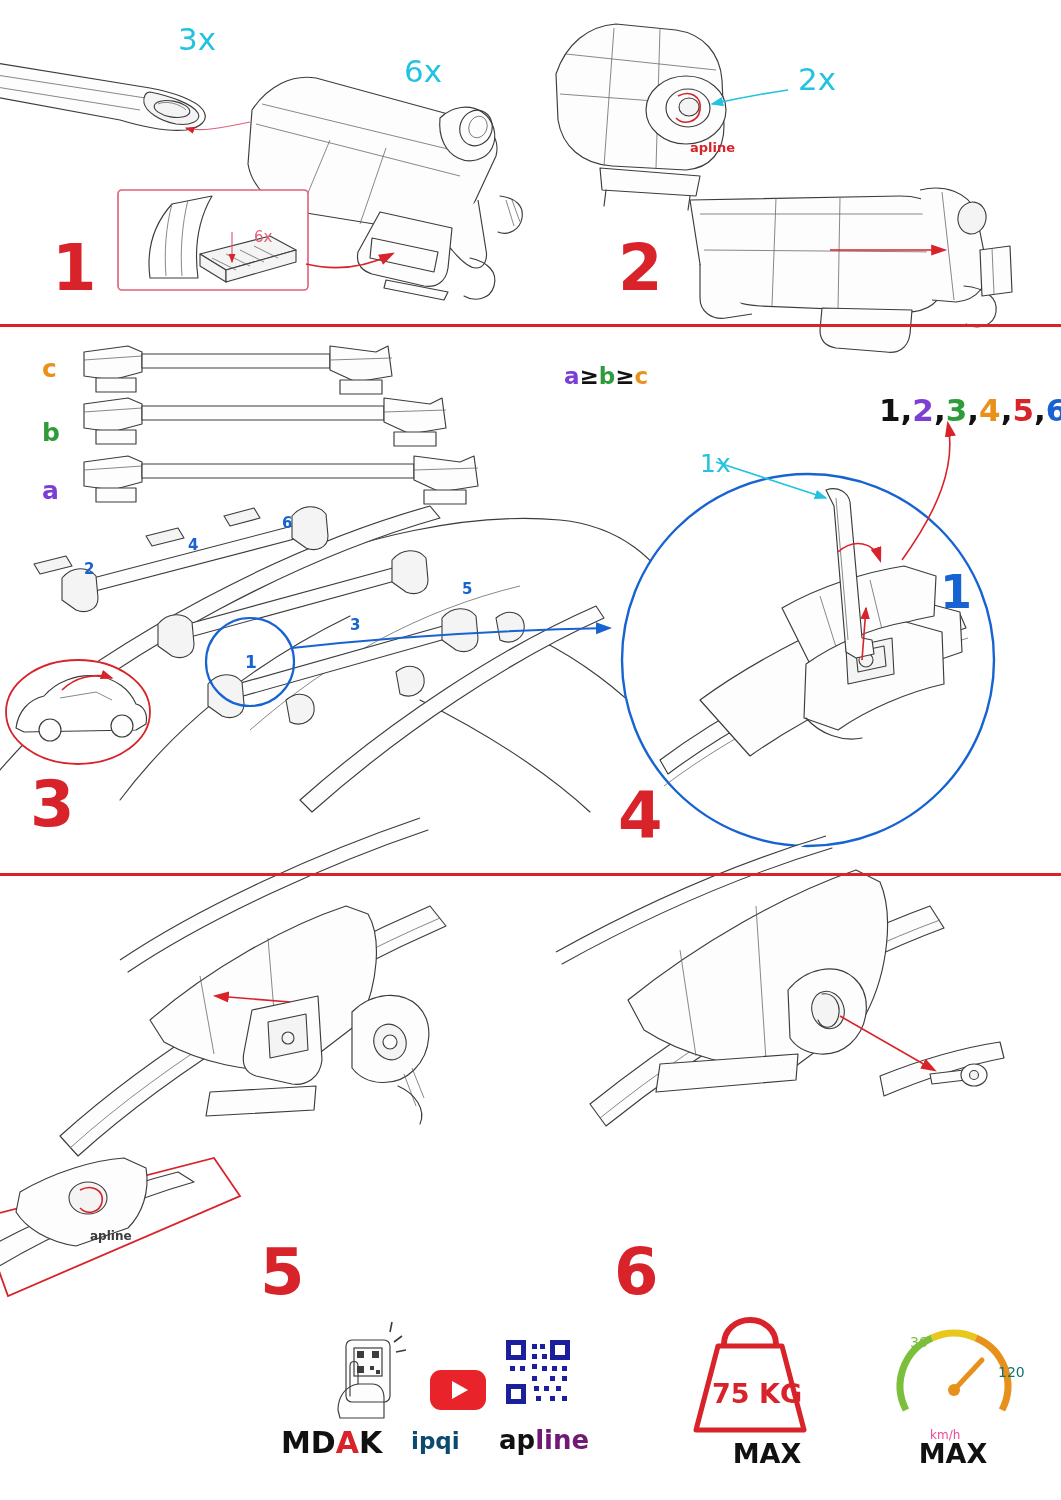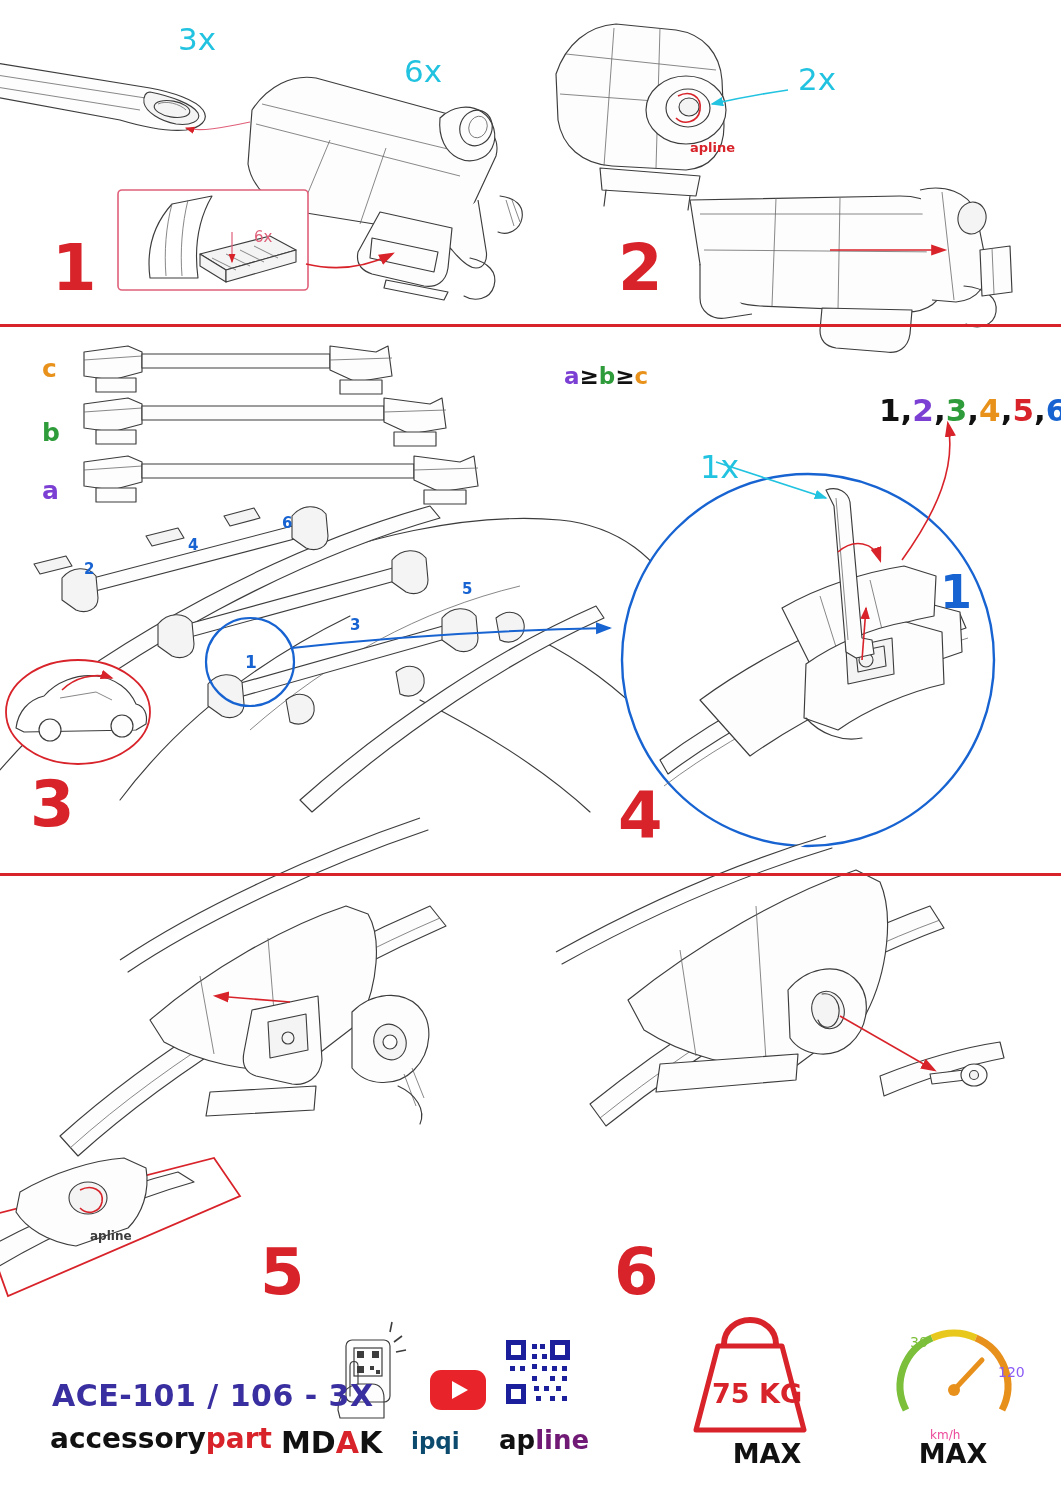--- a/index.html
+++ b/index.html
@@ -40,21 +40,21 @@
   .apline{position:absolute;left:499px;top:1425px;font-size:26px;
        font-family:"DejaVu Sans", sans-serif;font-weight:700;color:#111;}
   .apline .l{color:#701a75;}
   .maxlabel{position:absolute;font-family:"DejaVu Sans", sans-serif;
        font-weight:700;font-size:27px;color:#111;}
   .kgtext{position:absolute;left:712px;top:1378px;width:110px;text-align:left;
        font-family:"DejaVu Sans", sans-serif;font-weight:700;font-size:27px;
        color:#d8232a;}
   .speed-60{position:absolute;left:910px;top:1334px;font-size:14px;color:#7bbf3a;
        font-family:"DejaVu Sans", sans-serif;}
-  .speed-120{position:absolute;left:998px;top:1364px;font-size:14px;color:#8b5cf6;
+  .speed-120{position:absolute;left:998px;top:1364px;font-size:14px;color:#0f766e;
        font-family:"DejaVu Sans", sans-serif;}
   .kmh{position:absolute;left:930px;top:1428px;font-size:12px;color:#ec4899;
        font-family:"DejaVu Sans", sans-serif;}
 
   
   .abc{position:absolute;left:564px;top:363px;font-size:23px;font-weight:700;
        font-family:"DejaVu Sans", sans-serif;}
   .abc .a{color:#7b3fd4;} .abc .b{color:#2e9c3a;} .abc .c{color:#e8921c;}
   .abc .op{color:#111;}
 
@@ -416,21 +416,21 @@
   <div class="step-num" style="left:618px;top:236px;">2</div>
   <div class="step-num" style="left:30px;top:772px;">3</div>
   <div class="step-num" style="left:618px;top:784px;">4</div>
   <div class="step-num" style="left:260px;top:1240px;">5</div>
   <div class="step-num" style="left:614px;top:1240px;">6</div>
 
   <div class="qty" style="left:178px;top:24px;">3x</div>
   <div class="qty" style="left:404px;top:56px;">6x</div>
   <div class="qty-small" style="left:254px;top:228px;">6x</div>
   <div class="qty" style="left:798px;top:64px;">2x</div>
-  <div class="qty" style="left:700px;top:451px;font-size:32px;">1x</div>
+  <div class="qty" style="left:700px;top:451px;font-size:25px;">1x</div>
 
   <div class="letter" style="left:42px;top:356px;color:#e8921c;">c</div>
   <div class="letter" style="left:42px;top:420px;color:#2e9c3a;">b</div>
   <div class="letter" style="left:42px;top:478px;color:#7b3fd4;">a</div>
 
   <div class="abc">
     <span class="a">a</span><span class="op">≥</span><span class="b">b</span><span class="op">≥</span><span class="c">c</span>
   </div>
 
   <div class="seq">
@@ -439,25 +439,21 @@
 
   <div class="tiny" style="left:84px;top:560px;">2</div>
   <div class="tiny" style="left:188px;top:536px;">4</div>
   <div class="tiny" style="left:282px;top:514px;">6</div>
   <div class="tiny" style="left:350px;top:616px;">3</div>
   <div class="tiny" style="left:462px;top:580px;">5</div>
   <div class="tiny" style="left:245px;top:652px;font-size:17px;">1</div>
 
   <div class="bignum-blue">1</div>
 
-  <div class="footer-code">ACE-101 / 106 - 3X</div>
-
-  <div class="brand">
-    <span class="b1">accessory</span><span class="b2">part</span>
-  </div>
+
 
   <div class="mdak">
     <span>MD</span><span class="a">A</span><span>K</span>
   </div>
 
   <div class="ipqi">ipqi</div>
 
   <div class="apline">
     <span>ap</span><span class="l">line</span>
   </div>

